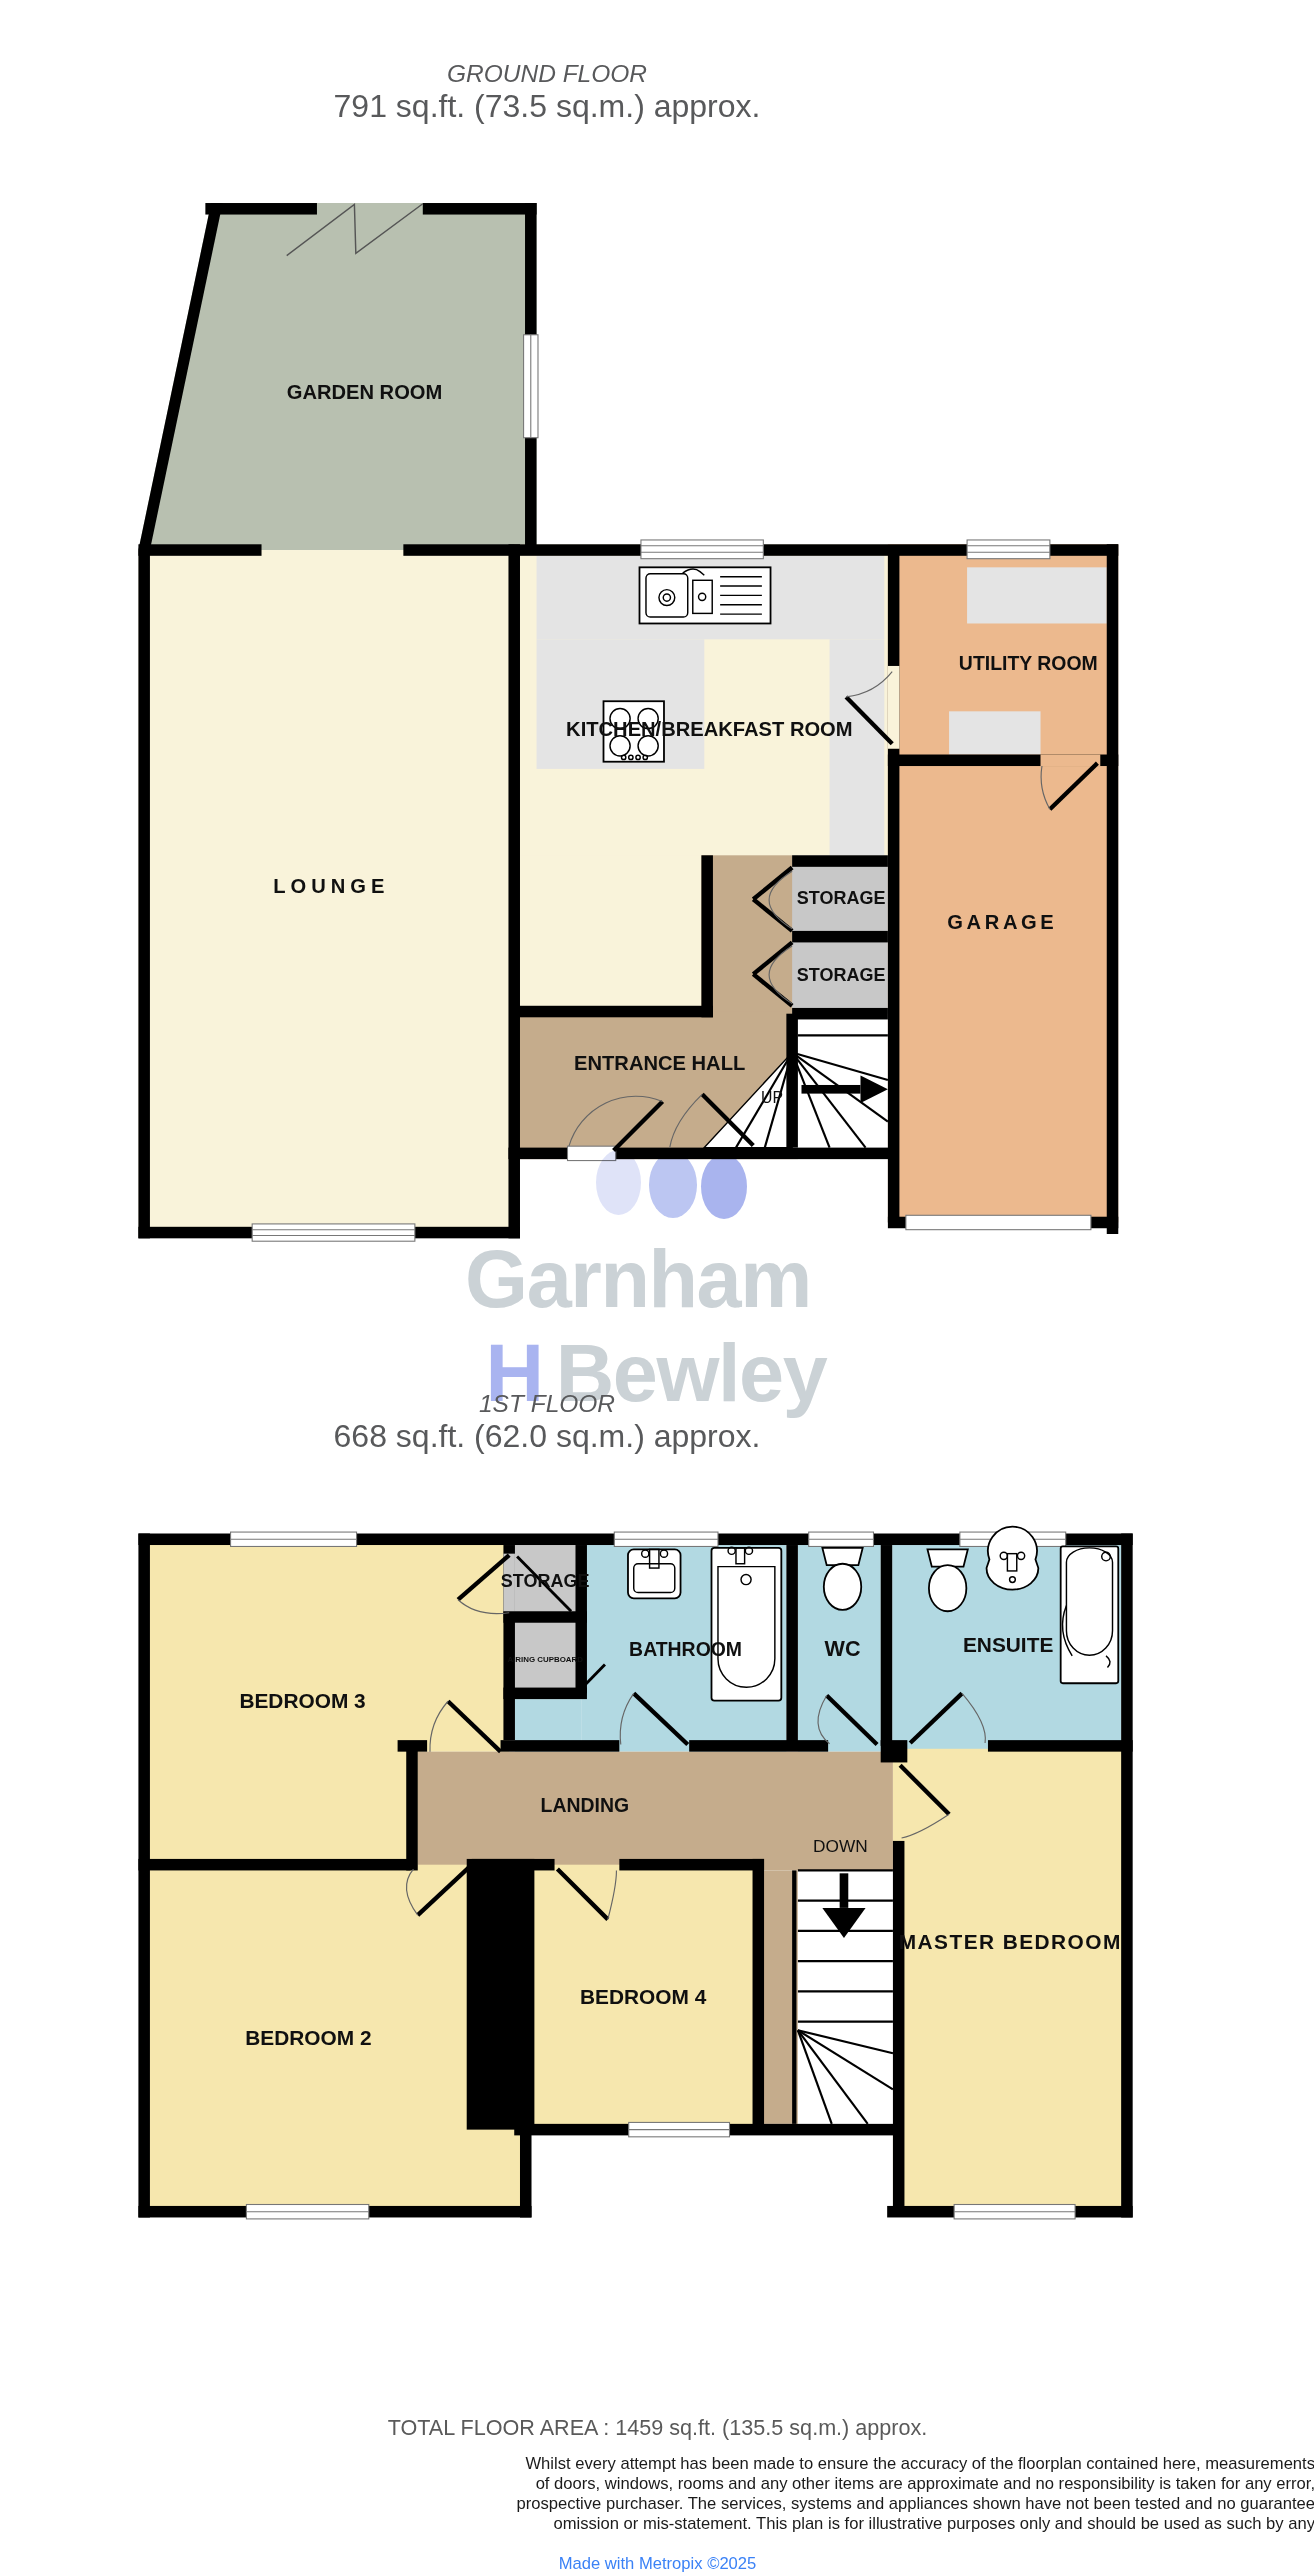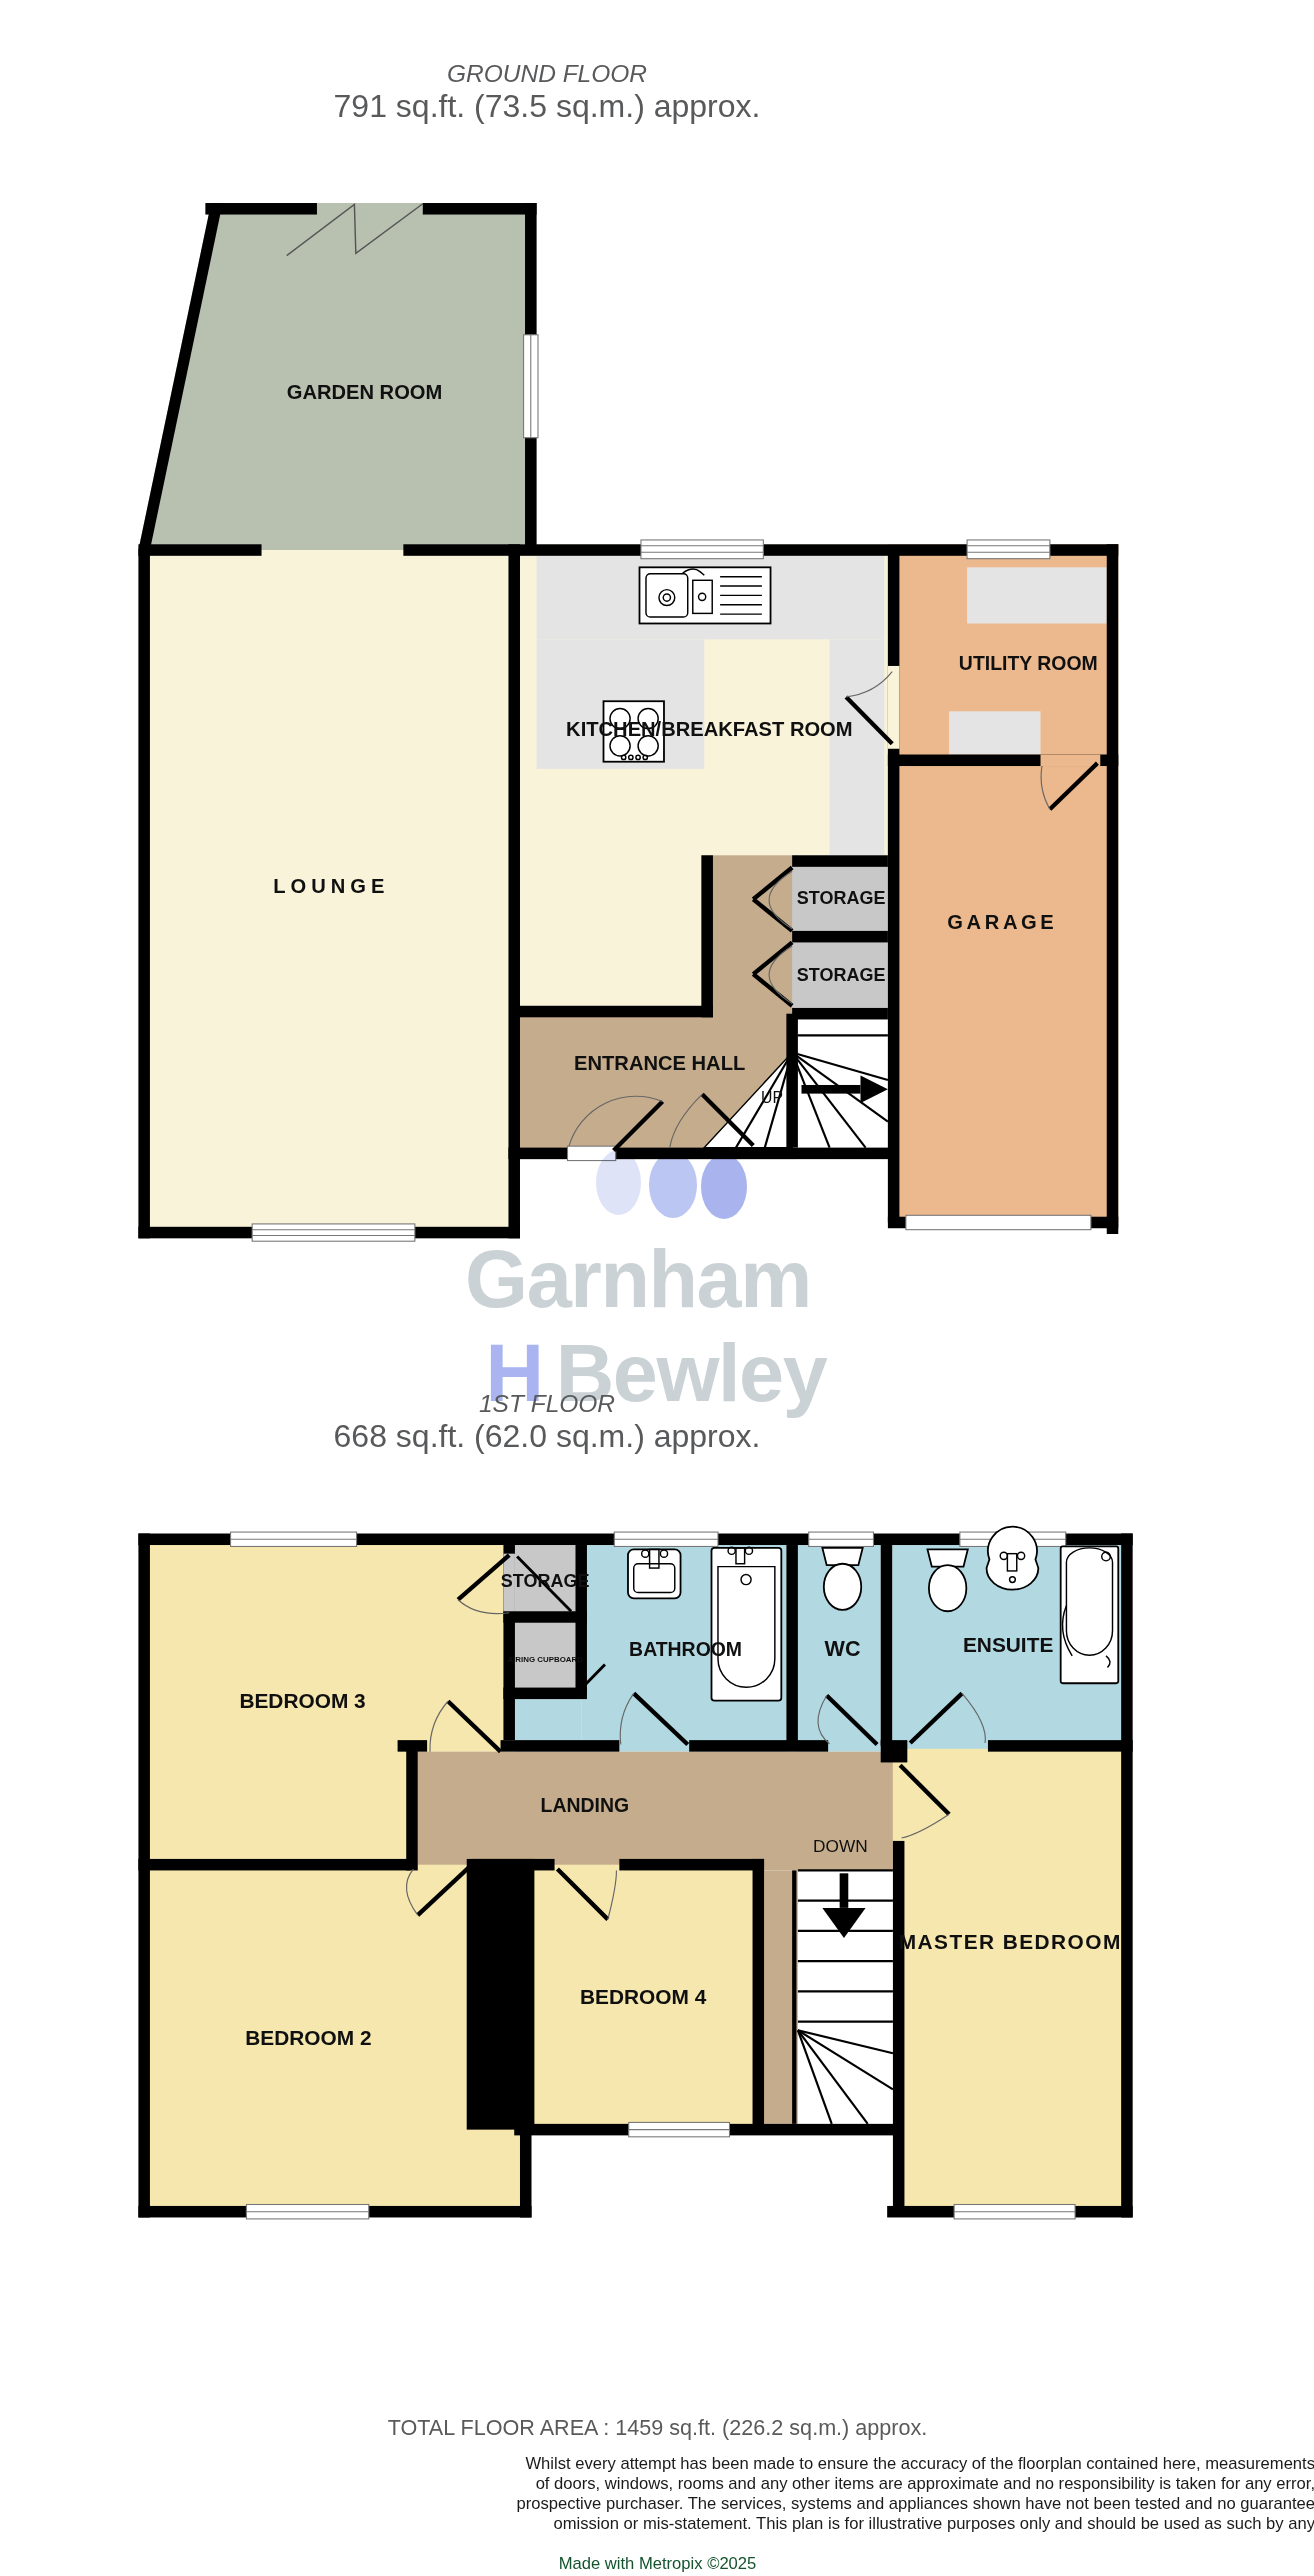--- a/index.html
+++ b/index.html
@@ -4,21 +4,21 @@
 <style>
   html,body{margin:0;padding:0;background:#fff;}
   body{width:1315px;height:2576px;position:relative;font-family:"Liberation Sans",sans-serif;overflow:hidden;}
   .abs{position:absolute;}
   .titleblock{left:0;width:1094px;text-align:center;color:#58595b;}
   .titleblock .t1{font-size:24.5px;line-height:32px;font-style:italic;}
   .titleblock .t2{font-size:32px;line-height:32px;}
   .footerblock{left:0;right:0;text-align:center;}
   .total{font-size:21.6px;color:#5a5a5a;}
   .disc{font-size:16.6px;color:#1b1b1b;line-height:20px;text-align:right;}
-  .credit{font-size:16.6px;color:#14532d;}
+  .credit{font-size:16.6px;color:#3b82f6;}
   svg{position:absolute;left:0;top:0;}
   
   .f-garden{fill:var(--garden);}
   .f-cream{fill:var(--cream);}
   .f-tan{fill:var(--tan);}
   .f-orange{fill:var(--orange);}
   .f-gray{fill:var(--closet);}
   .f-counter{fill:var(--counter);}
   .f-yellow{fill:var(--bedroom);}
   .f-blue{fill:var(--bath);}
@@ -404,21 +404,21 @@
   <div class="dot abs" style="left:701px;top:1154px;width:46px;height:65px;background:var(--wm-dot3);"></div>
   <div class="wm-line wm1">Garnham</div>
   <div class="wm-line wm2"><span class="h">H</span><span>Bewley</span></div>
 </div>
 
 <div class="abs titleblock" style="top:1388px;">
   <div class="t1">1ST FLOOR</div>
   <div class="t2">668 sq.ft. (62.0 sq.m.) approx.</div>
 </div>
 
-<div class="abs footerblock total" style="top:2415px;">TOTAL FLOOR AREA : 1459 sq.ft. (226.2 sq.m.) approx.</div>
+<div class="abs footerblock total" style="top:2415px;">TOTAL FLOOR AREA : 1459 sq.ft. (135.5 sq.m.) approx.</div>
 <div class="abs footerblock disc" style="top:2454px;">
   <div>Whilst every attempt has been made to ensure the accuracy of the floorplan contained here, measurements</div>
   <div>of doors, windows, rooms and any other items are approximate and no responsibility is taken for any error,</div>
   <div>prospective purchaser. The services, systems and appliances shown have not been tested and no guarantee</div>
   <div>omission or mis-statement. This plan is for illustrative purposes only and should be used as such by any</div>
 </div>
 <div class="abs footerblock credit" style="top:2554px;">Made with Metropix ©2025</div>
 
 
 </body></html>

